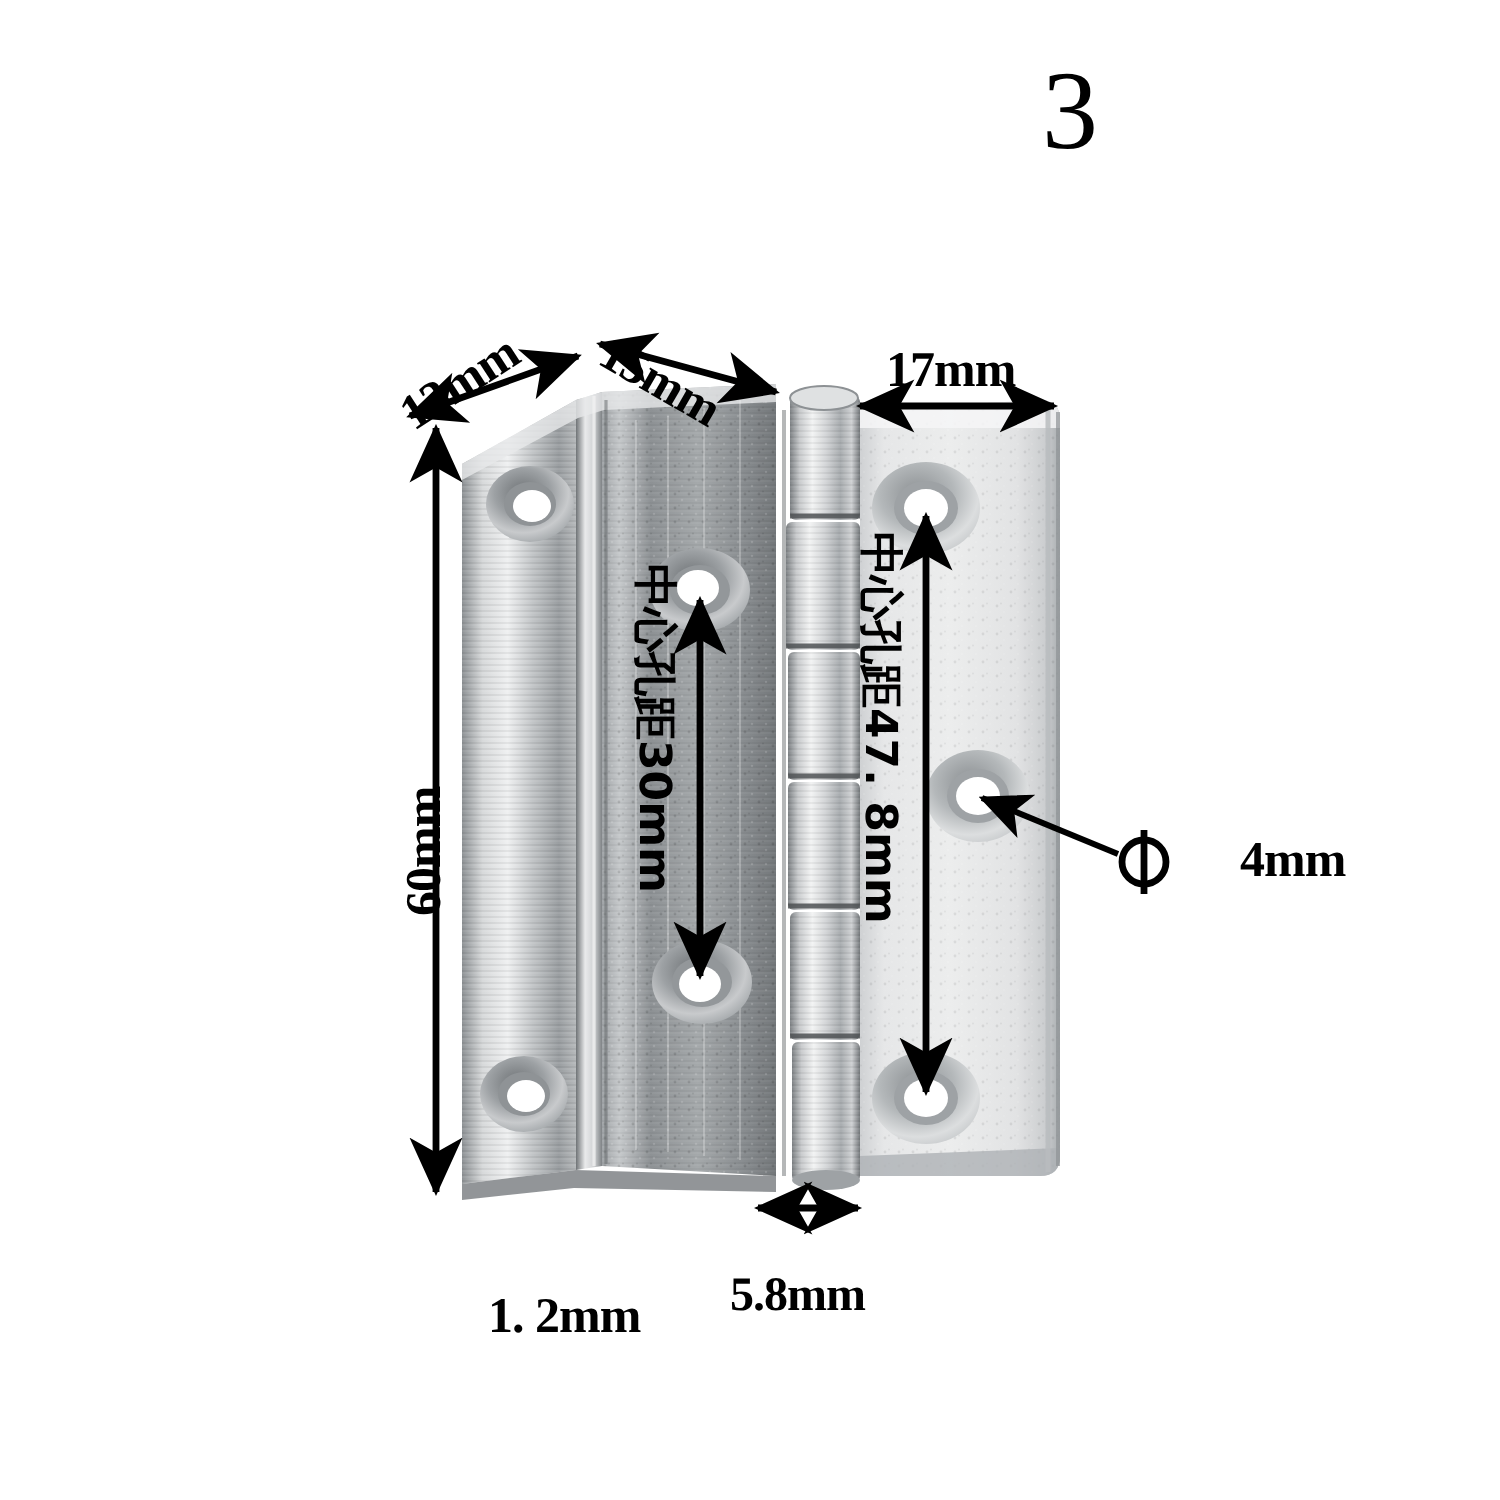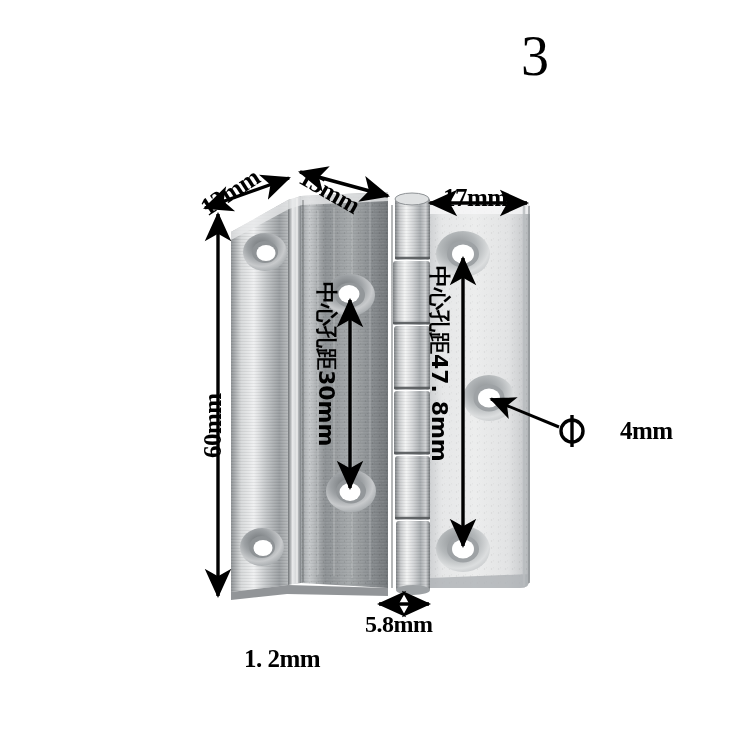--- a/index.html
+++ b/index.html
@@ -284,27 +284,27 @@
       <line x1="572" y1="415" x2="572" y2="447" stroke="#000" stroke-width="3.4"></line>
     </g>
   </svg>
 
   <div class="lbl lbl-index" style="left:521px; top:28px;">3</div>
 
   <div class="lbl lbl-dim rot-n33" style="left:196px; top:199px;">13mm</div>
 
   <div class="lbl lbl-dim rot-p30" style="left:308px; top:164px;">15mm</div>
 
-  <div class="lbl lbl-dim" style="left:443px; top:185px;text-align:center;">17mm</div>
+  <div class="lbl lbl-dim" style="left:443px; top:173px;text-align:center;">17mm</div>
 
   <div class="lbl lbl-dim rot-neg90" style="left:200px; top:458px;">60mm</div>
 
   <div class="lbl lbl-cn rot-pos90" style="left:337px; top:282px;">中心孔距30mm</div>
 
   <div class="lbl lbl-cn rot-pos90" style="left:450px; top:266px;">中心孔距47. 8mm</div>
 
-  <div class="lbl lbl-dim-sm" style="left:365px; top:612px;">5.8mm</div>
+  <div class="lbl lbl-dim-sm" style="left:365px; top:636px;">5.8mm</div>
 
   <div class="lbl lbl-dim" style="left:244px; top:646px;">1. 2mm</div>
 
   <div class="lbl lbl-dim" style="left:620px; top:418px;">4mm</div>
 
 </div>
 
 </body></html>

